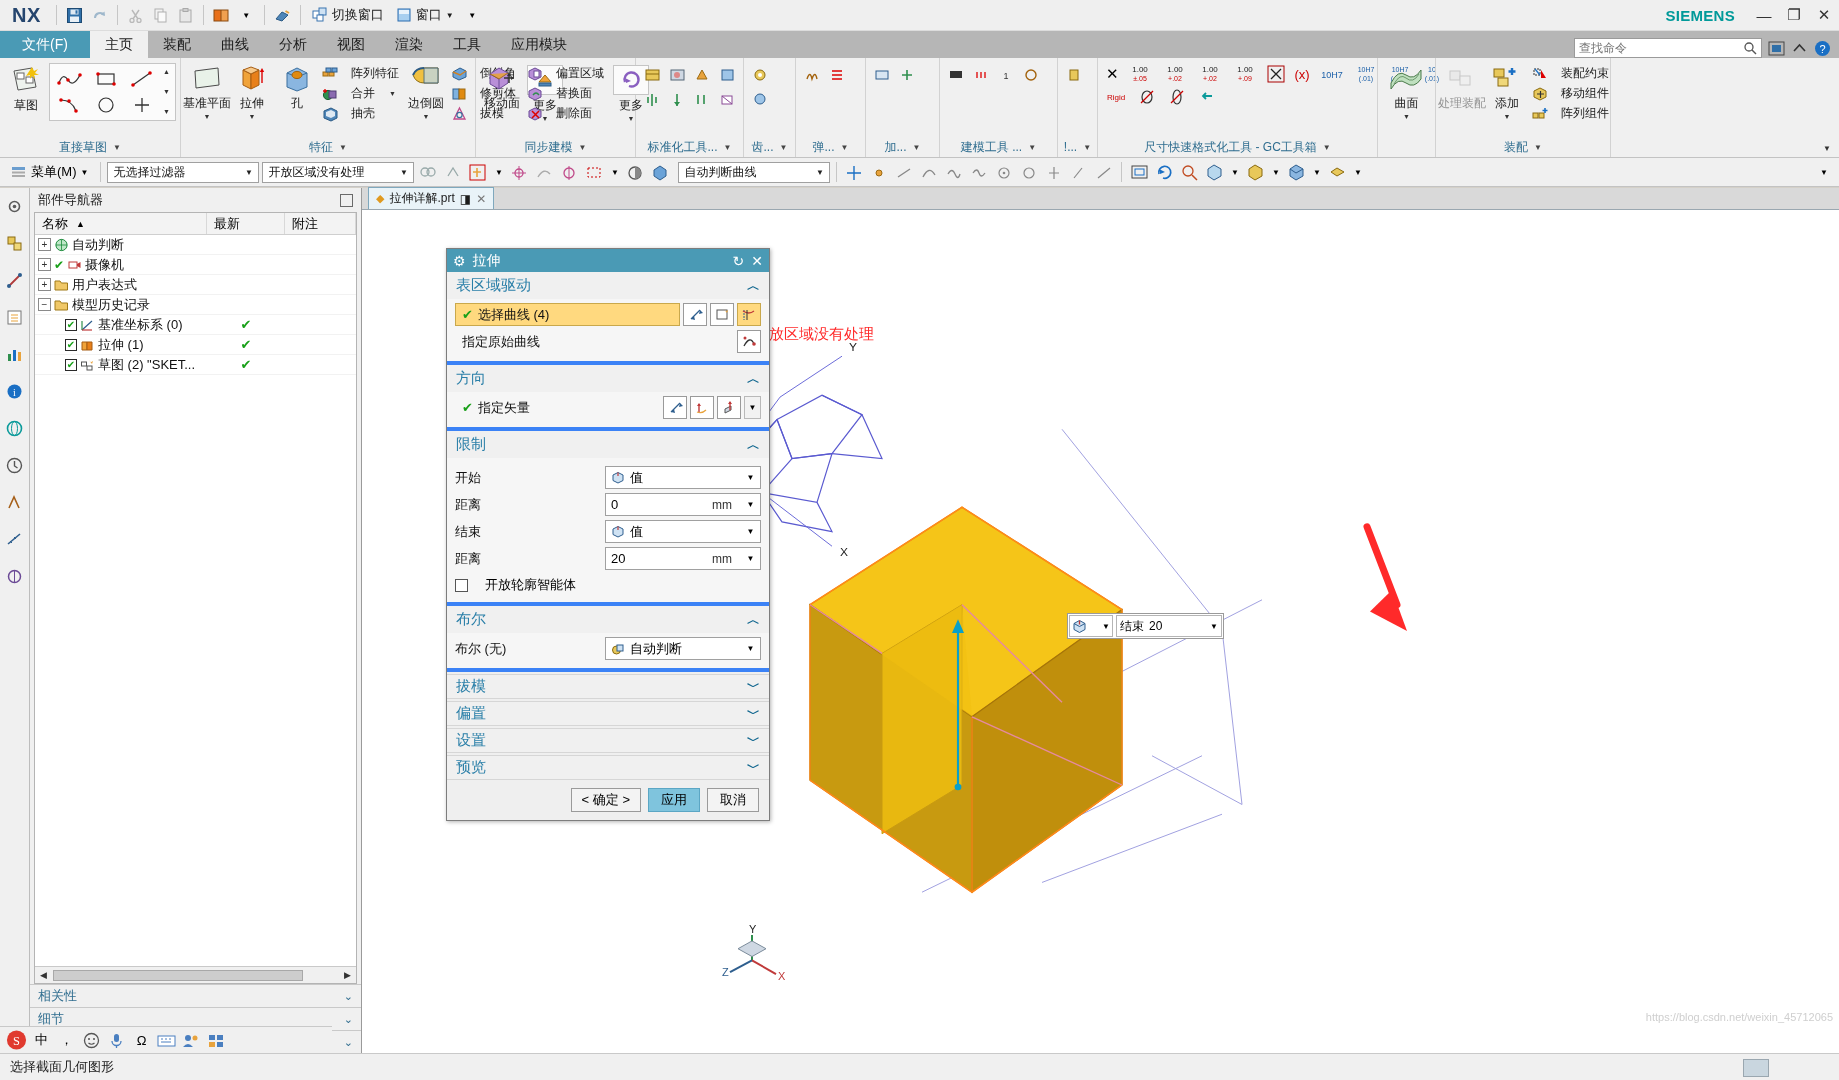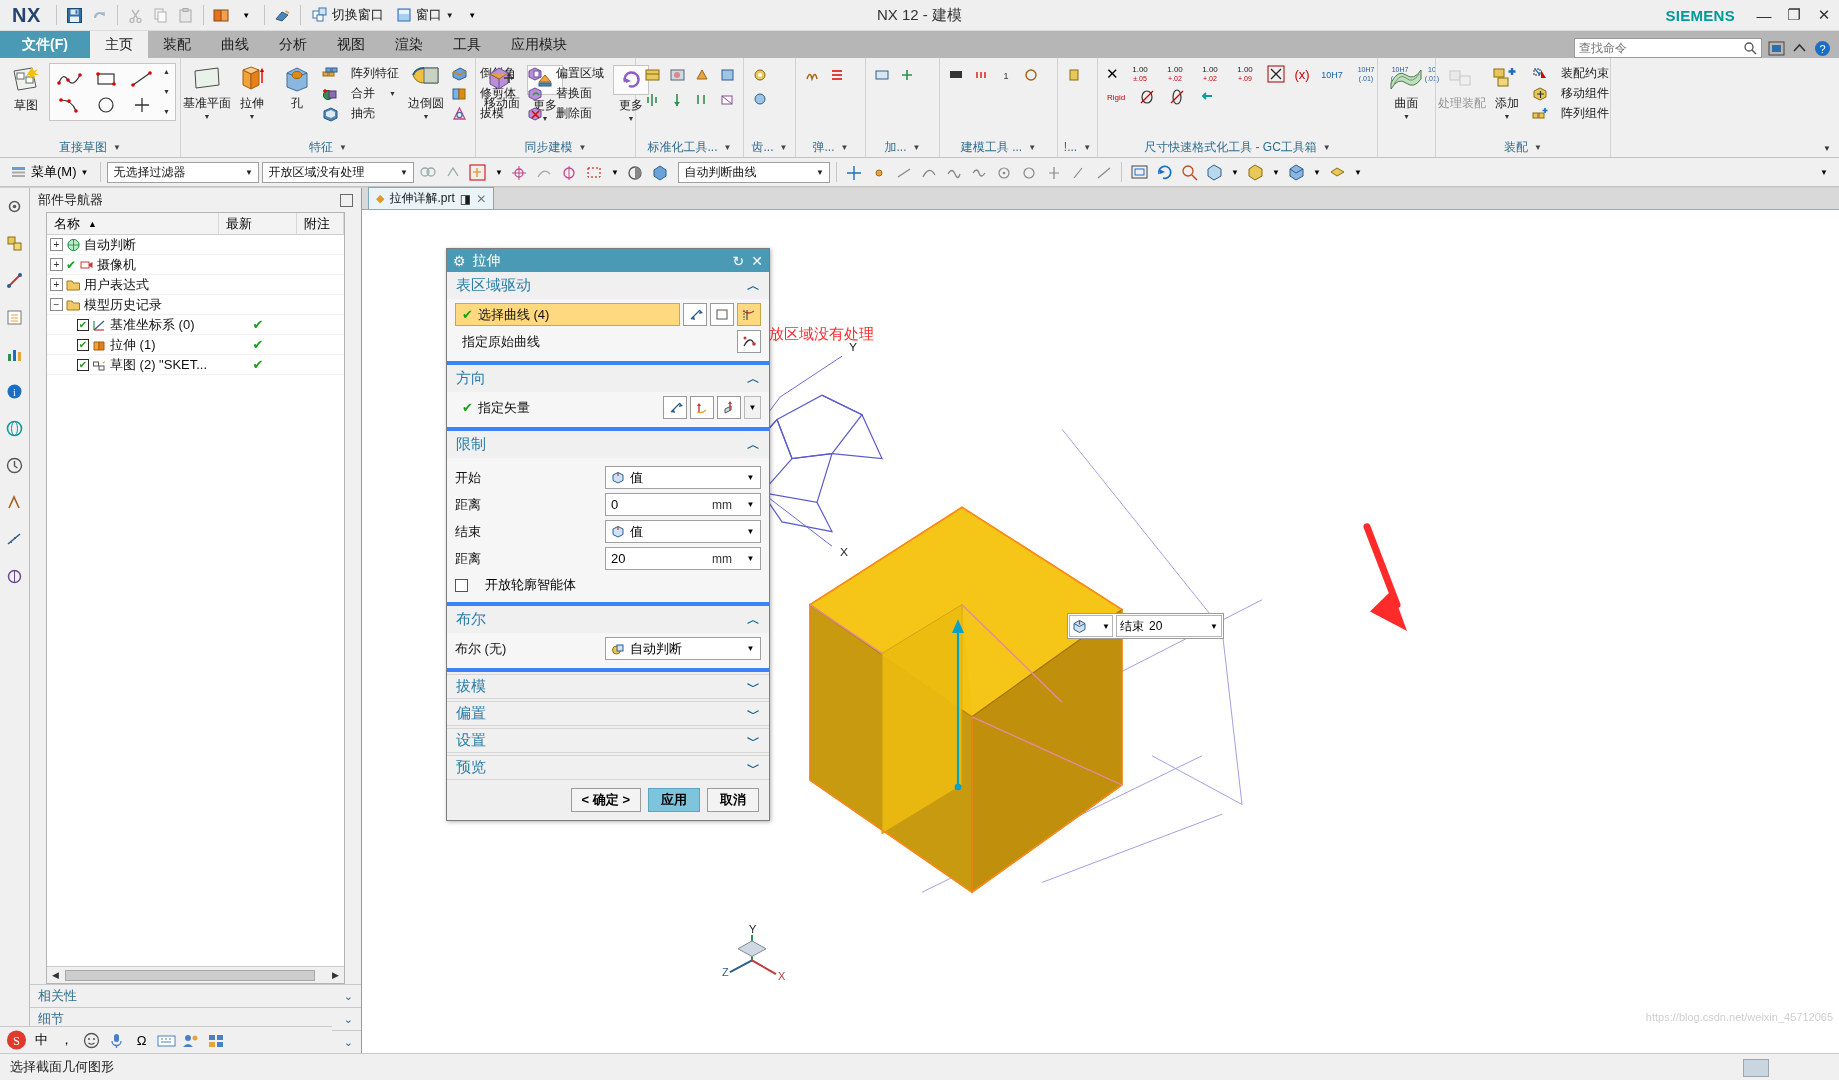--- a/index.html
+++ b/index.html
@@ -26,21 +26,21 @@
   .tb-text { display:flex; align-items:center; gap:4px; padding:0 6px; font-size:13px; color:#1b1b1b; }
   .title-center {
     position:absolute; left:0; right:0; text-align:center; font-size:15px; color:#333; pointer-events:none;
   }
   .siemens { margin-left:auto; color:#009999; font-weight:bold; font-size:15px; letter-spacing:.3px; padding-right:14px; }
   .wbtn { width:30px; height:28px; display:flex; align-items:center; justify-content:center; font-size:15px; color:#333; }
 
   
   .tabsrow { height:27px; background:#b6b6b6; display:flex; align-items:flex-end; position:relative; }
   .tab { padding:4px 15px 5px; font-size:14px; color:#1b1b1b; line-height:17px; cursor:default; }
-  .tab.file { background:#4a9ab5; color:#fff; height:27px; display:flex; align-items:center; padding:0 22px;font-weight:bold; }
+  .tab.file { background:#4a9ab5; color:#fff; height:27px; display:flex; align-items:center; padding:0 22px; }
   .tab.active { background:#f0f0f0; height:27px; display:flex; align-items:center; }
   .searchwrap { margin-left:auto; display:flex; align-items:center; gap:6px; padding-right:8px; }
   .searchbox {
     width:188px; height:20px; background:#fff; border:1px solid #9a9a9a;
     display:flex; align-items:center; padding:0 4px; font-size:12px; color:#8d8d8d;
   }
   .searchbox .sinp { flex:1; border:none; outline:none; font-size:12px; color:#8d8d8d; font-family:inherit; background:transparent; padding:0; }
 
   
   .ribbon { height:100px; background:#f0f0f0; display:flex; position:relative; border-bottom:1px solid #c3c3c3; }
@@ -78,21 +78,21 @@
   .sicon { width:22px; height:22px; display:flex; align-items:center; justify-content:center; }
 
   
   .main { position:absolute; top:188px; left:0; right:0; bottom:27px; display:flex; }
   .resbar { width:30px; background:#f0f0f0; border-right:1px solid #bdbdbd; display:flex; flex-direction:column; align-items:center; padding-top:6px; gap:13px; }
   .resbar .ri { width:24px; height:24px; display:flex; align-items:center; justify-content:center; }
 
   .navpanel { width:332px; background:#f0f0f0; border-right:1px solid #9a9a9a; display:flex; flex-direction:column; }
   .navhead { height:24px; display:flex; align-items:center; justify-content:space-between; padding:0 8px; font-size:13px; color:#1b1b1b; }
   .pinbox { width:13px; height:13px; border:1px solid #6a6a6a; }
-  .navtable { flex:1; background:#fff; border:1px solid #b4b4b4; margin:0 16px; display:flex; flex-direction:column; overflow:hidden; }
+  .navtable { flex:1; background:#fff; border:1px solid #b4b4b4; margin:0 4px; display:flex; flex-direction:column; overflow:hidden; }
   .navcols { display:flex; height:22px; background:#f3f3f3; border-bottom:1px solid #cfcfcf; font-size:13px; }
   .navcols div { display:flex; align-items:center; padding:0 7px; border-right:1px solid #d8d8d8; }
   .nc1 { width:172px; } .nc2 { width:78px; } .nc3 { flex:1; }
   .navrows { flex:1; }
   .nrow { height:20px; display:flex; align-items:center; font-size:13px; color:#111; border-bottom:1px solid #f2f2f2; }
   .nrow .c1 { width:172px; display:flex; align-items:center; gap:3px; overflow:hidden; white-space:nowrap; }
   .nrow .c2 { width:78px; text-align:center; color:#19a019; font-size:13px; }
   .exp { width:13px; height:13px; border:1px solid #8a8a8a; background:#fff; font-size:10px; line-height:11px; text-align:center; color:#333; margin-left:3px; flex:none; }
   .chk { width:12px; height:12px; border:1px solid #2a2a2a; background:#fff; color:#17a017; font-size:10px; line-height:10px; text-align:center; flex:none; }
   .indent2 { padding-left:30px; }
@@ -164,21 +164,21 @@
   .fctl .unit { color:#333; font-size:12px; padding-right:6px; }
   .fctl .arr { width:15px; text-align:center; font-size:8px; }
   .cbrow { display:flex; align-items:center; gap:17px; margin-top:6px; font-size:13px; }
   .cbox { width:13px; height:13px; border:1px solid #555; background:#fff; }
   .collsec {
     height:25px; background:#f0f0f0; border:1px solid #d6d6d6; border-left:none; border-right:none;
     display:flex; align-items:center; justify-content:space-between; padding:0 9px;
     font-size:15px; color:#2a7fa8; margin-top:2px;
   }
   .collsec .cv { font-size:13px; color:#11678f; font-weight:bold; }
-  .dlg-foot { height:40px; display:flex; align-items:center; justify-content:flex-end; gap:7px; padding:0 10px; background:#efefef;font-weight:bold; }
+  .dlg-foot { height:40px; display:flex; align-items:center; justify-content:flex-end; gap:7px; padding:0 10px; background:#efefef; }
   .dbtn { height:24px; min-width:52px; border:1px solid #9a9a9a; background:#f3f3f3; font-size:13px; display:flex; align-items:center; justify-content:center; padding:0 10px; }
   .dbtn.primary { background:#7fc4dd; border-color:#5ba6c4; }
 
   
   .imebar {
     position:absolute; left:0; bottom:27px; width:332px; height:27px;
     background:#f0f0f0; border-top:1px solid #c9c9c9; display:flex; align-items:center; gap:4px; padding:0 6px;
   }
   .imebar .s { width:21px; height:21px; display:flex; align-items:center; justify-content:center; font-size:13px; }
   .statusbar {
@@ -262,21 +262,20 @@
         <rect x="2" y="2" width="12" height="12" fill="#a8cff0" stroke="#2b6cb0"></rect>
         <rect x="3" y="3" width="10" height="4" fill="#e8f2fb"></rect>
       </svg>
     <span>窗口</span>
     <span style="font-size:8px">▼</span>
   </div>
   <div class="tb-btn">
       <span style="font-size:8px">▼</span>
     </div>
 
-  <div class="title-center">NX 12 - 建模</div>
 
   <div class="siemens">SIEMENS</div>
   <div class="wbtn">—</div>
   <div class="wbtn">❐</div>
   <div class="wbtn">✕</div>
 </div>
 
 <div class="tabsrow">
   <div class="tab file">文件(F)</div>
   <div class="tab active">主页</div>

